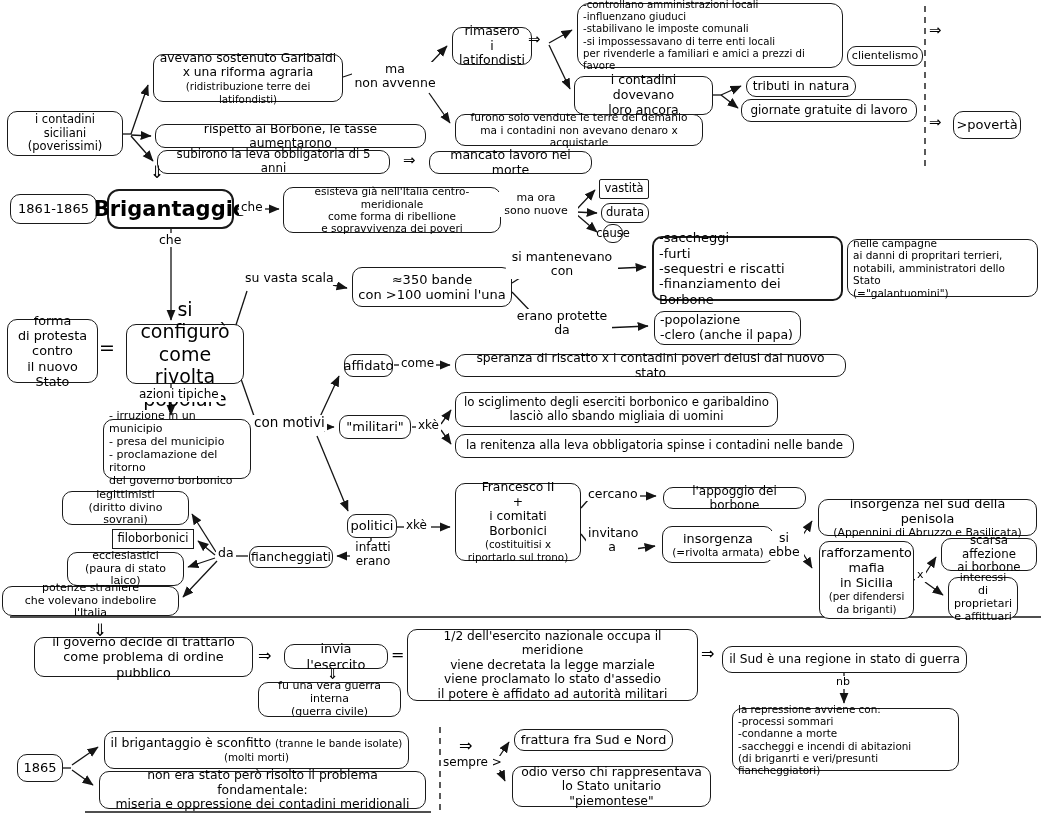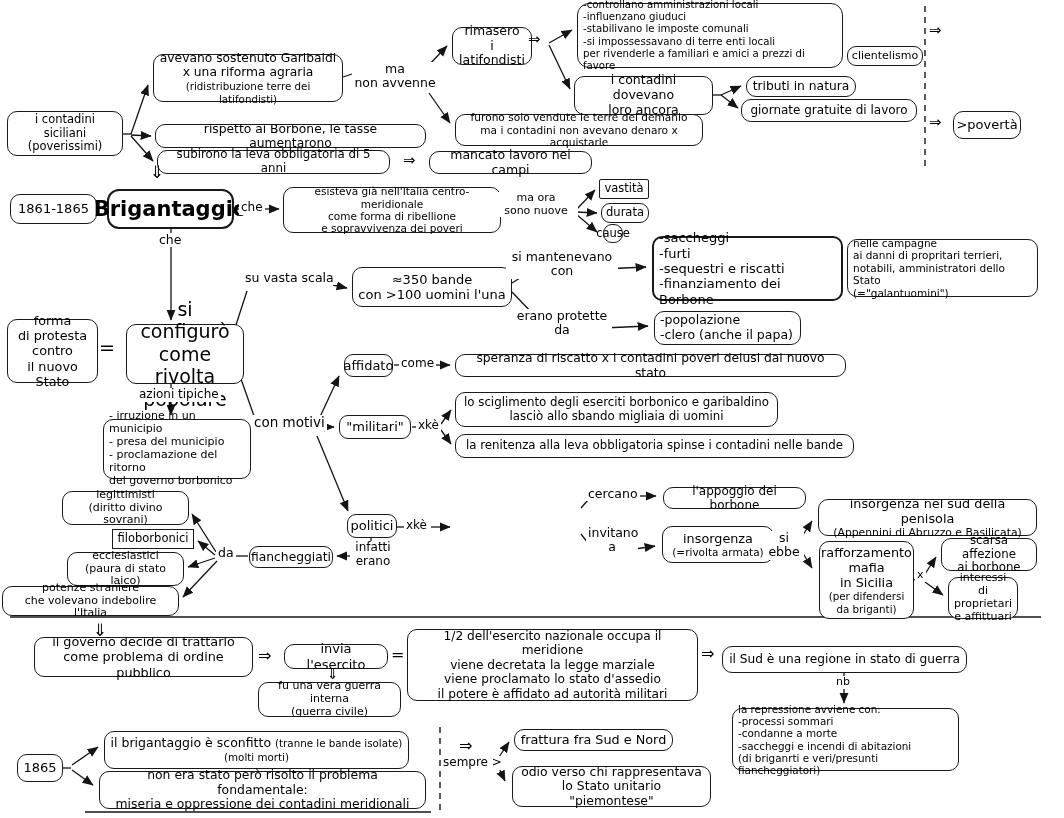--- a/index.html
+++ b/index.html
@@ -138,21 +138,21 @@
       <span>giornate gratuite di lavoro</span>
     </div>
   <div class="node nw" style="left:953px;top:111px;width:68px;height:28px;font-size:13px">
       <span>&gt;povertà</span>
     </div>
   <div class="node" style="left:455px;top:114px;width:248px;height:32px;font-size:10.6px">
       <span>furono solo vendute le terre del demanio
 ma i contadini non avevano denaro x acquistarle</span>
     </div>
   <div class="node nw" style="left:429px;top:151px;width:163px;height:23px;font-size:12.5px">
-      <span>mancato lavoro nei campi</span>
+      <span>mancato lavoro nei morte</span>
     </div>
 
   <div class="node" style="left:10px;top:194px;width:87px;height:30px;font-size:13px">
       <span>1861-1865</span>
     </div>
   <div class="node big" style="left:107px;top:189px;width:127px;height:40px;border-width:2px;border-radius:12px">
       <span>Brigantaggio</span>
     </div>
   <div class="node" style="left:283px;top:187px;width:218px;height:46px;font-size:10.5px">
       <span>esisteva già nell'Italia centro-meridionale
@@ -239,20 +239,27 @@
       <span>potenze straniere
 che volevano indebolire l'Italia</span>
     </div>
   <div class="node nw" style="left:249px;top:546px;width:84px;height:22px;font-size:12.3px;border-radius:9px">
       <span>fiancheggiati</span>
     </div>
   <div class="node nw" style="left:347px;top:514px;width:50px;height:24px;font-size:13px;border-radius:9px">
       <span>politici</span>
     </div>
 
+  <div class="node" style="left:455px;top:483px;width:126px;height:78px;font-size:12.3px">
+      <span>Francesco II
++
+i comitati Borbonici</span>
+      <span class="sub">(costituitisi x
+riportarlo sul trono)</span>
+    </div>
   <div class="node nw" style="left:663px;top:487px;width:143px;height:22px;font-size:12px">
       <span>l'appoggio dei borbone</span>
     </div>
   <div class="node" style="left:662px;top:526px;width:112px;height:37px;font-size:12.8px">
       <span>insorgenza</span>
       <span class="sub" style="font-size:10.5px">(=rivolta armata)</span>
     </div>
   <div class="node" style="left:818px;top:499px;width:219px;height:37px;font-size:12.8px">
       <span>insorgenza nel sud della penisola</span>
       <span class="sub" style="font-size:10.8px">(Appennini di Abruzzo e Basilicata)</span>

